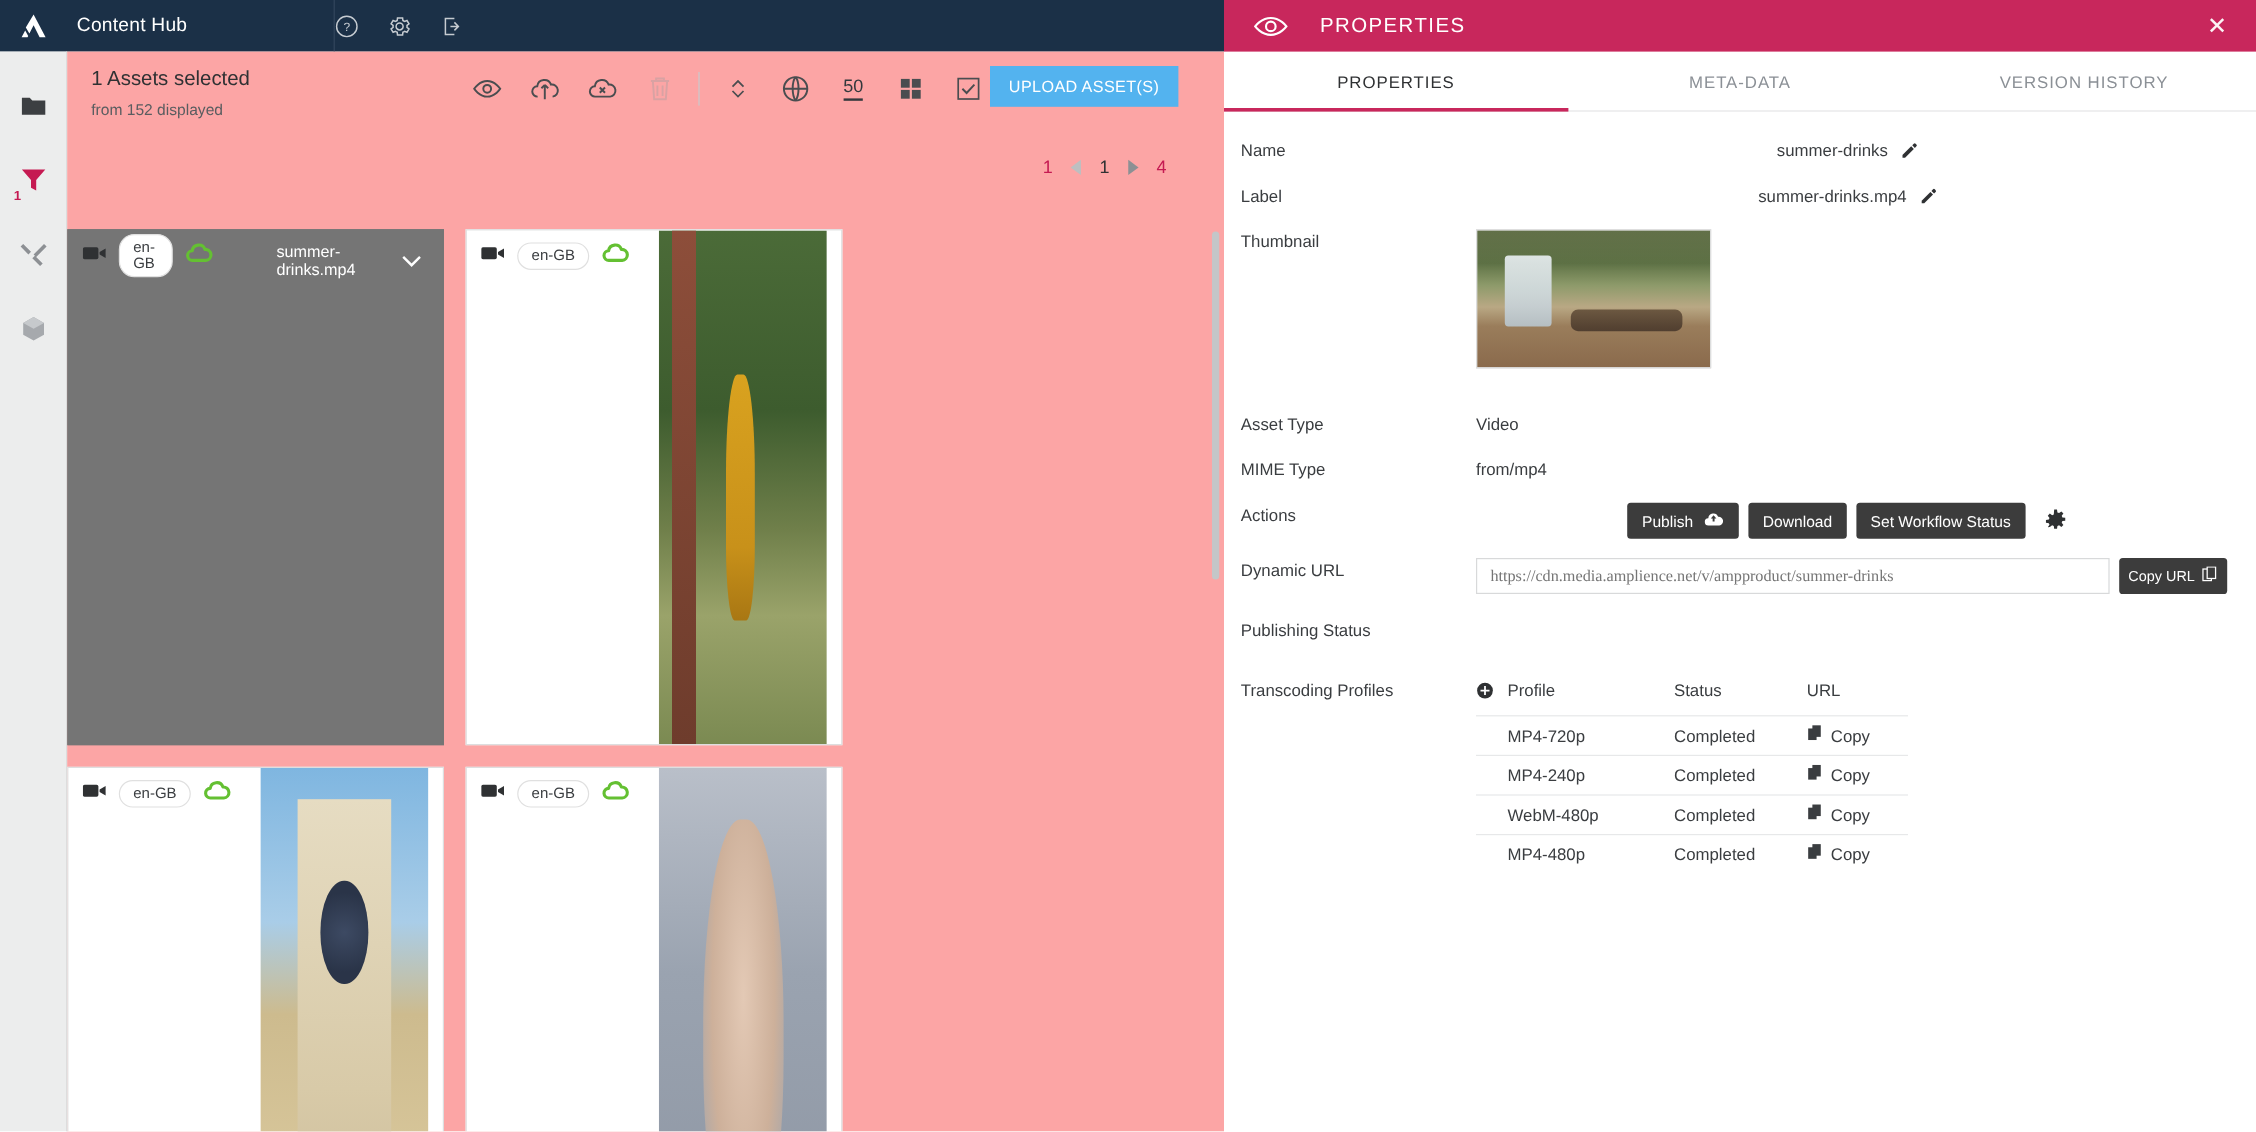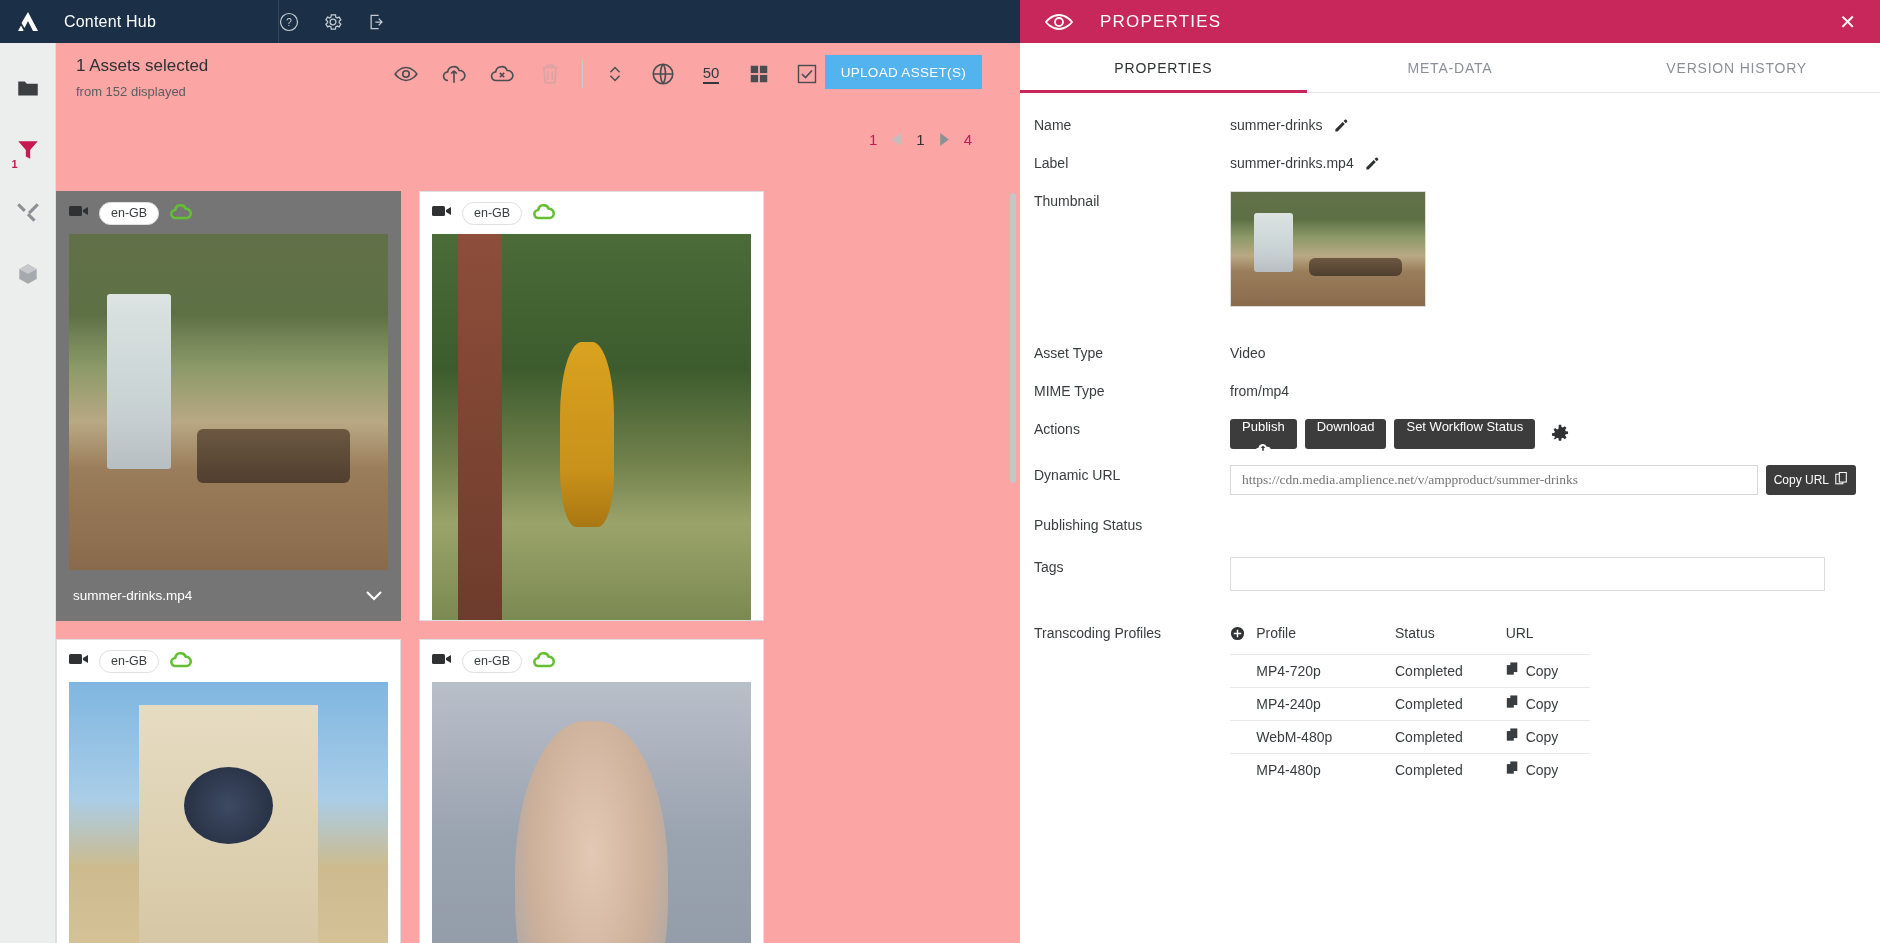--- a/index.html
+++ b/index.html
@@ -66,22 +66,22 @@
   .pg-cur { color: #2f3133; }
   .pg-arrow { cursor: pointer; display: flex; }
 
   
   .grid {
     position: absolute; left: 0; right: 18px; top: 132px; bottom: 0;
     padding: 16px 0 0 0; overflow: hidden;
   }
   .grid-inner { display: flex; flex-wrap: wrap; gap: 18px; padding-left: 0px; }
   .card {
-    width: 345px; height: 430px; background: #fff; border: 1px solid #dddedf;
-    display: flex; flex-direction: column; cursor: pointer; position: relative;
+    width: 314px; height: 430px; background: #fff; border: 1px solid #dddedf;
+    display: flex; flex-direction: row; cursor: pointer; position: relative;
   }
   .card.selected { background: #757575; border-color: #757575; }
   .card-head { height: 42px; display: flex; align-items: center; gap: 10px; padding: 0 12px; }
   .lang-pill {
     background: #fff; border: 1px solid #e0e0e0; border-radius: 13px;
     font-size: 12.5px; color: #3a3d40; padding: 4px 11px; line-height: 13px;
   }
   .card-body { flex: 1; margin: 0 12px; background: #fff; overflow: hidden; display: flex; align-items: center; justify-content: center; }
   .card.selected .card-body { background: #fff; }
   .card-foot { height: 50px; display: flex; align-items: center; justify-content: space-between; padding: 0 16px; }
@@ -166,33 +166,32 @@
   .tab.active::after {
     content: ""; position: absolute; left: 0; right: 0; bottom: -1px; height: 3px; background: #c8275c;
   }
 
   .prop-body { padding: 22px 0 0 0; position: relative; }
   .row { display: flex; min-height: 38px; padding: 0 0 0 0; align-items: flex-start; }
   .row .lbl {
     width: 210px; padding-left: 14px; font-size: 14px; color: #3a3d40; line-height: 20px; flex: none;
   }
   .row .val { flex: 1; font-size: 14px; color: #3a3d40; line-height: 20px; padding-right: 30px; }
-  .val-inline { display: flex; align-items: center; gap: 10px; }
+  .val-inline { display: flex; align-items: center; gap: 10px; justify-content: center; }
   .pencil { cursor: pointer; display: flex; }
 
   .thumb-box {
     width: 196px; height: 116px; border: 1px solid #dcdddd; overflow: hidden;
     background: #ddd;
   }
 
   .btn-dark {
     background: #3c3c3c; color: #fff; border: none; height: 30px; padding: 0 12px;
     font-size: 13px; border-radius: 3px; cursor: pointer; display: inline-flex; align-items: center; gap: 8px;
     font-family: "Liberation Sans", sans-serif;
-    flex-direction: column;
   }
   .gear-btn { cursor: pointer; display: flex; margin-left: 6px; }
 
   .url-input {
     flex: 1; height: 30px; border: 1px solid #d8d9da; background: #fff;
     font-size: 13.5px; color: #9a9ea2; padding: 0 11px; font-family: Liberation Serif, serif;
   }
   .copy-url { background:#3c3c3c; color:#fff; border:none; height:30px; padding:0 8px; font-size:12px;
     border-radius:3px; cursor:pointer; display:inline-flex; align-items:center; gap:6px;
     font-family:"Liberation Sans", sans-serif; }
@@ -574,26 +573,20 @@
                 </svg>
             </span>
           </button>
         </div>
       </div>
 
       <div class="row" style="min-height:42px">
         <div class="lbl">Publishing Status</div>
       </div>
 
-      <div class="row" style="min-height:58px">
-        <div class="lbl">Tags</div>
-        <div class="val">
-          <input class="tags-input" type="text" placeholder="" style="">
-        </div>
-      </div>
 
 
       <div class="row" style="min-height:170px; margin-top:8px">
         <div class="lbl">Transcoding Profiles</div>
         <div class="val">
           <div class="tp-table">
             <div class="tp-head">
               <span class="tp-plus">
                 <svg width="15" height="15" viewBox="0 0 16 16">
                     <circle cx="8" cy="8" r="7" fill="#2f3133"></circle>

